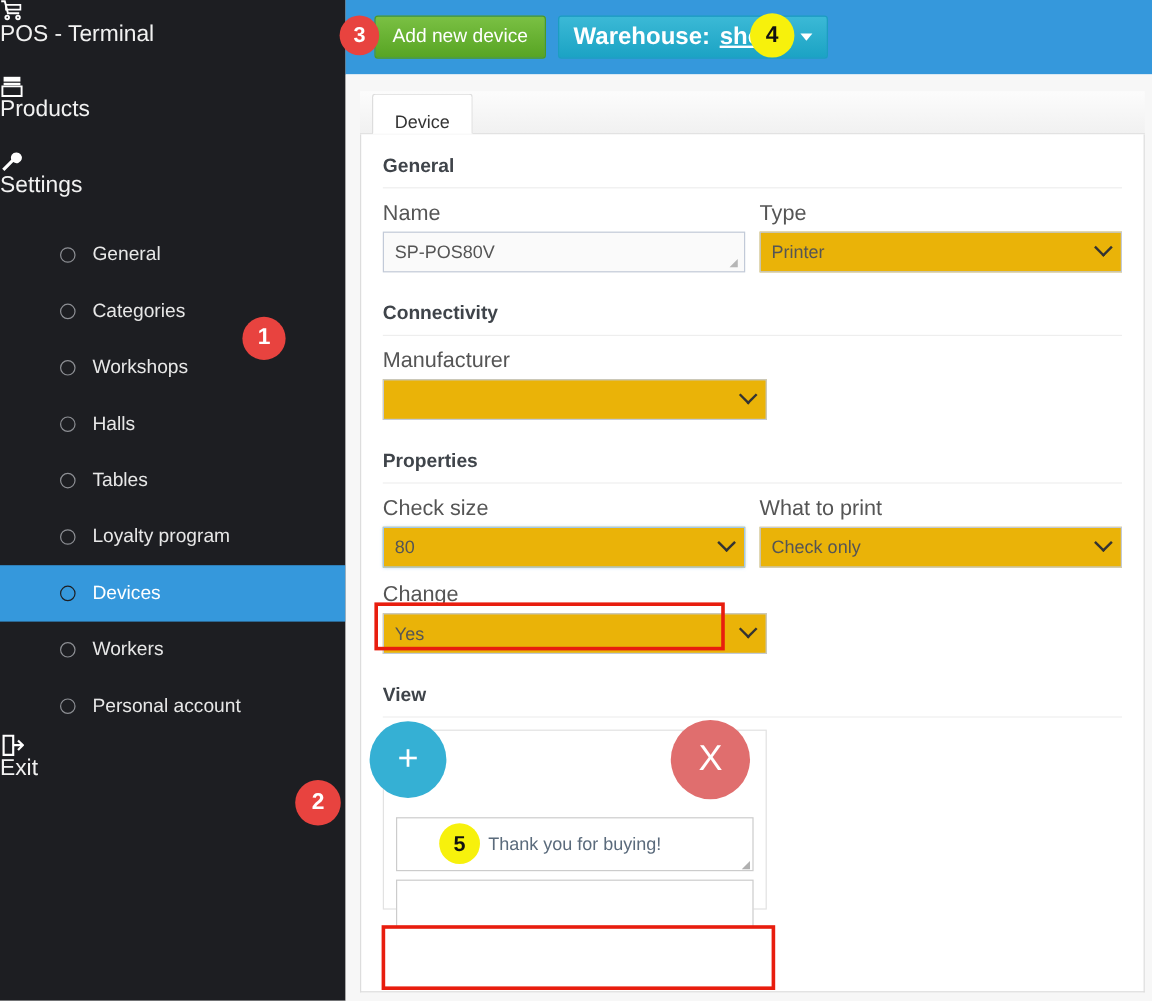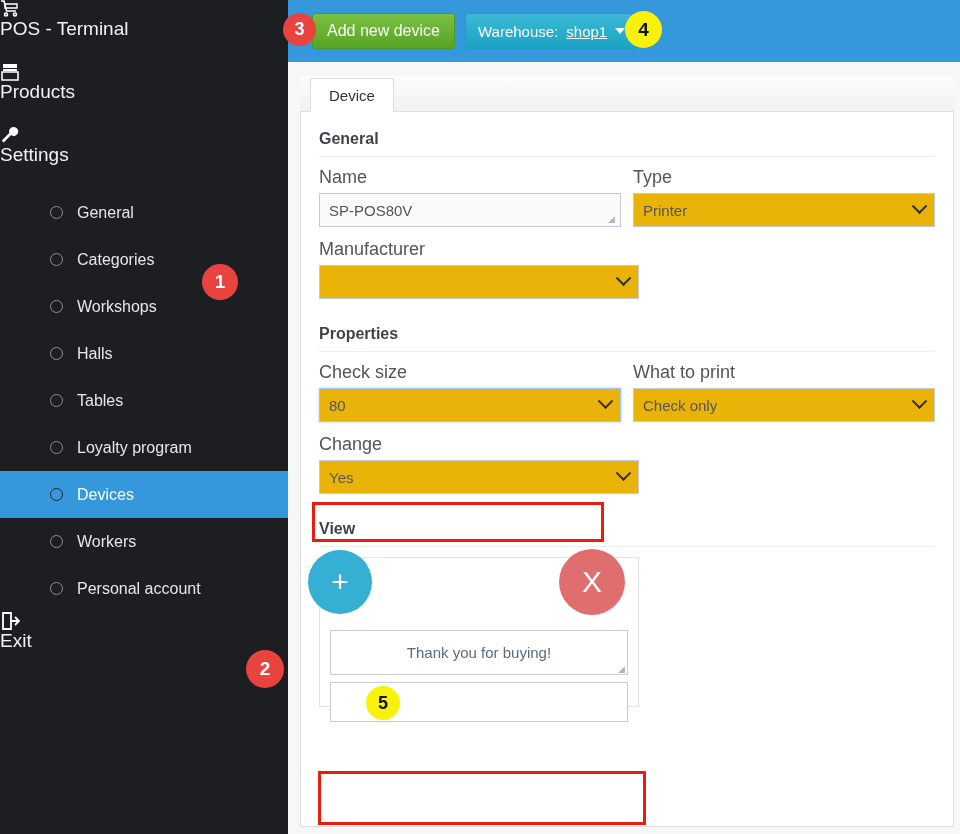--- a/index.html
+++ b/index.html
@@ -95,23 +95,24 @@
     display: flex; align-items: center;
     cursor: pointer;
   }
   #btn-warehouse {
     height: 36px;
     padding: 0 12px;
     background: linear-gradient(#3bb9d6, #1ba3c4);
     border: 1px solid #1b9ec0;
     border-radius: 3px;
     color: #ffffff;
-    font-size: 15px;
+    font-size: 20px;
     display: flex; align-items: center; gap: 8px;
     cursor: pointer;
+    font-weight: bold;
   }
   #btn-warehouse .wh-val { text-decoration: underline; }
   .caret-down {
     width: 0; height: 0;
     border-left: 5px solid transparent;
     border-right: 5px solid transparent;
     border-top: 6px solid #ffffff;
   }
 
   
@@ -129,21 +130,21 @@
     background: linear-gradient(#fcfcfc, #f1f1f1);
     padding-left: 10px;
   }
   #tab-device {
     height: 34px;
     padding: 0 18px;
     background: #ffffff;
     border: 1px solid #dddddd;
     border-bottom: 1px solid #ffffff;
     border-radius: 3px 3px 0 0;
-    display: flex; align-items: center;
+    display: flex; align-items: flex-end;
     font-size: 15px; color: #333333;
     position: relative; top: 1px;
     cursor: pointer;
   }
   #panel {
     background: #ffffff;
     border: 1px solid #dddddd;
     border-top: none;
     padding: 14px 18px 0 18px;
     height: 715px;
@@ -367,20 +368,21 @@
         </div>
         <div class="field w-half">
           <div class="field-label">Type</div>
           <div class="select-box">
             <span>Printer</span>
             <span class="chev"></span>
           </div>
         </div>
       </div>
 
+      <div class="section-title" style="margin-top:10px;">Connectivity</div>
 
       <div class="form-row">
         <div class="field w-half">
           <div class="field-label">Manufacturer</div>
           <div class="select-box">
             <span></span>
             <span class="chev"></span>
           </div>
         </div>
       </div>

